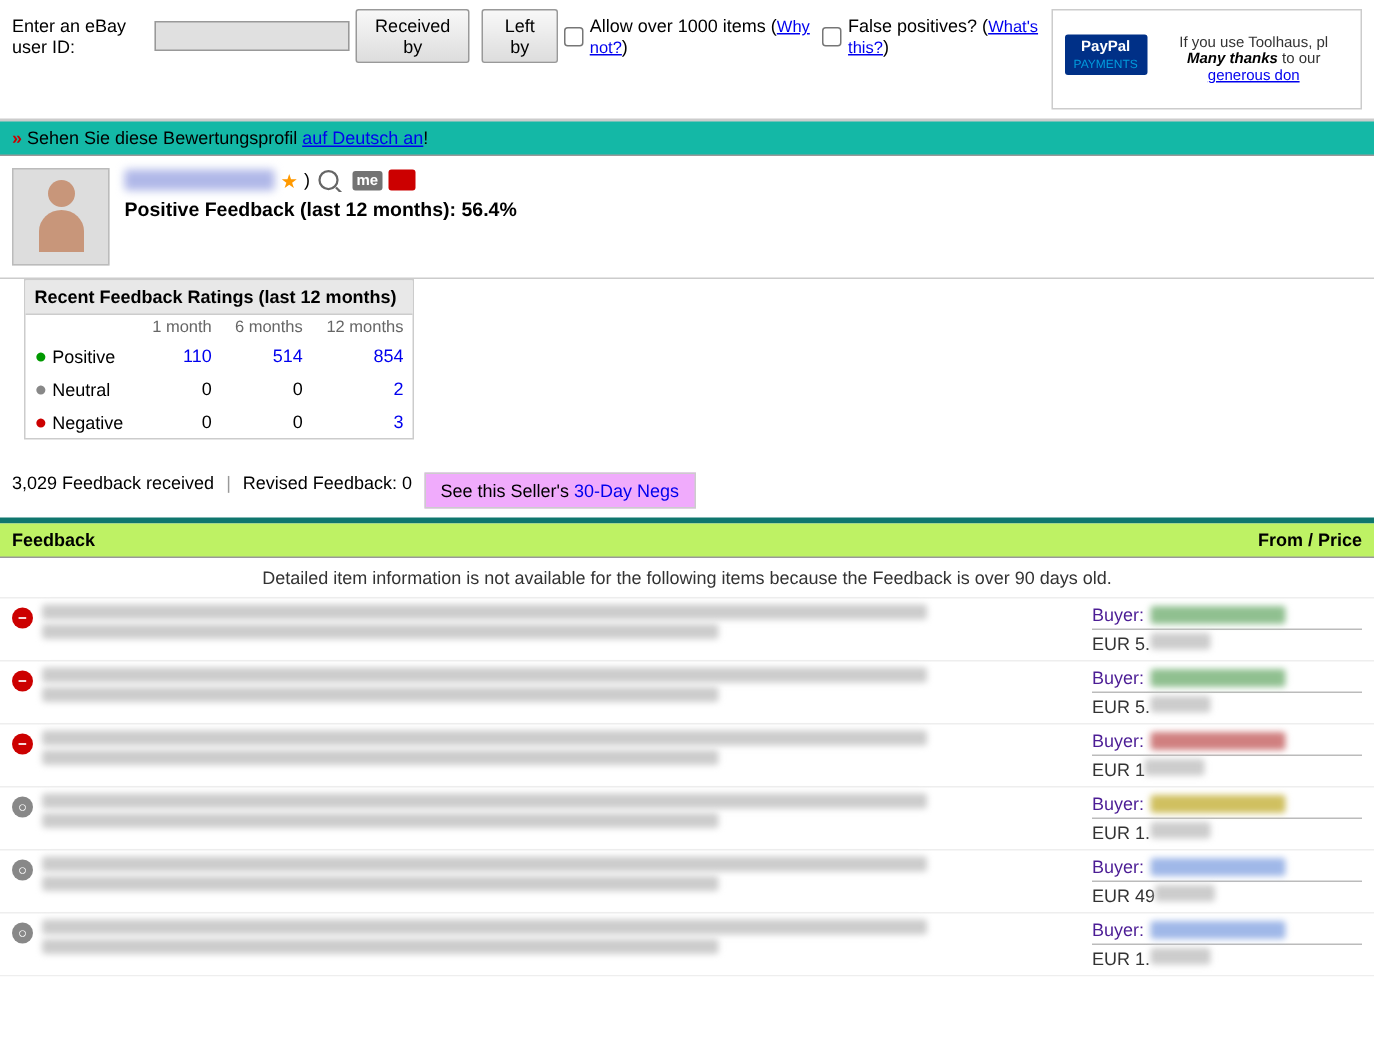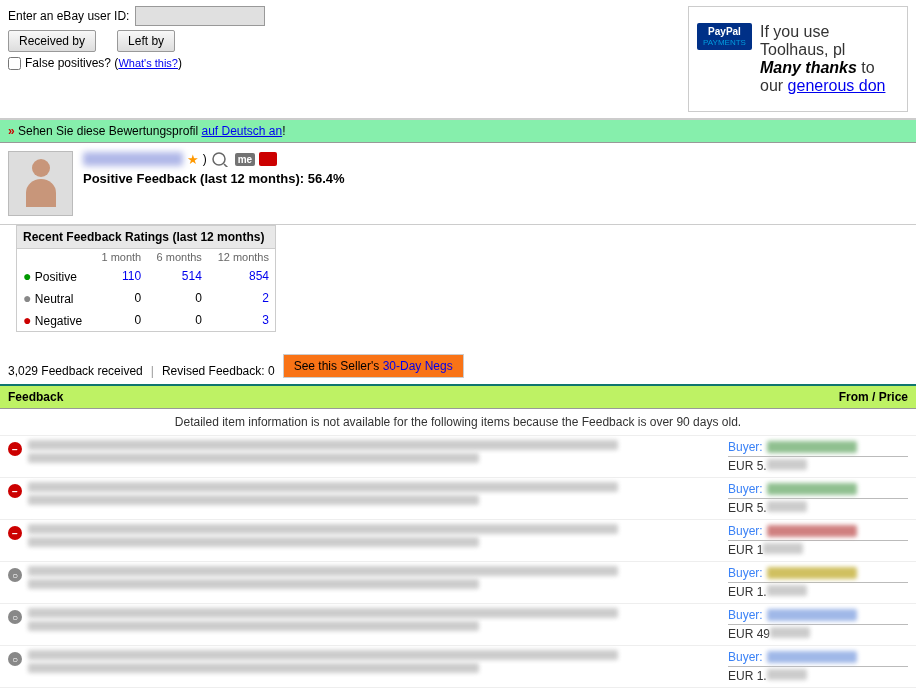--- a/index.html
+++ b/index.html
@@ -6,30 +6,30 @@
     body { font-family: Arial, sans-serif; font-size: 12px; background: #fff; color: #000; }
 
     
     .top-bar {
       display: flex;
       align-items: flex-start;
       padding: 6px 8px;
       border-bottom: 1px solid #ccc;
       justify-content: space-between;
     }
-    .top-left { display: flex; flex-direction: column; gap: 4px; }
+    .top-left { display: flex; flex-direction: row; gap: 4px; }
     .user-id-row { display: flex; align-items: center; gap: 6px; font-size: 12px; }
     .user-id-input {
       border: 1px solid #999;
       padding: 2px 4px;
       width: 130px;
       font-size: 12px;
       background: #e0e0e0;
     }
-    .btn-row { display: flex; gap: 21px; align-items: center; }
+    .btn-row { display: flex; gap: 8px; align-items: center; }
     .btn {
       border: 1px solid #999;
       background: linear-gradient(to bottom, #f8f8f8, #ddd);
       padding: 3px 10px;
       font-size: 12px;
       cursor: pointer;
       border-radius: 2px;
     }
     .checkbox-row { display: flex; align-items: center; gap: 4px; font-size: 12px; }
     .checkbox-row a { color: #00e; font-size: 11px; }
@@ -52,27 +52,27 @@
       text-align: center;
       border-radius: 2px;
       min-width: 55px;
     }
     .paypal-box .payments-text {
       color: #009cde;
       font-size: 8px;
       font-weight: normal;
       display: block;
     }
-    .top-right-text { font-size: 16px; color: #333; }
+    .top-right-text { font-size: 10px; color: #333; text-align: center; }
     .top-right-text em { font-style: italic; font-weight: bold; color: #000; }
     .top-right-text a { color: #00e; }
 
     
     .german-banner {
-      background: #86efac;
+      background: #14b8a6;
       border-top: 1px solid #ccc;
       border-bottom: 1px solid #999;
       padding: 4px 8px;
       font-size: 12px;
       color: #000;
     }
     .german-banner::before {
       content: '» ';
       color: #c00;
       font-weight: bold;
@@ -180,29 +180,29 @@
     }
     .ratings-table td:first-child { text-align: left; }
     .ratings-table a { color: #00e; text-decoration: none; }
     .dot-positive { color: #090; font-size: 14px; }
     .dot-neutral { color: #888; font-size: 14px; }
     .dot-negative { color: #c00; font-size: 14px; }
 
     
     .summary-bar {
       display: flex;
-      align-items: flex-end;
+      align-items: flex-start;
       padding: 6px 8px;
       gap: 8px;
-      border-bottom: 2px solid #0f766e;
+      border-bottom: 4px solid #0f766e;
       font-size: 12px;
     }
     .summary-bar .sep { color: #999; }
     .negs-btn {
-      background: #f97316;
+      background: #f0abfc;
       border: 1px solid #ccc;
       padding: 4px 10px;
       font-size: 12px;
       cursor: pointer;
       font-weight: normal;
     }
     .negs-btn a { color: #00e; text-decoration: none; }
 
     
     .feedback-table-header {
@@ -264,21 +264,21 @@
       filter: blur(2px);
     }
     .feedback-text-blur.wide { width: 85%; }
     .feedback-text-blur.medium { width: 65%; }
     .feedback-right {
       min-width: 180px;
       text-align: left;
       font-size: 12px;
     }
     .buyer-row { display: flex; align-items: center; gap: 4px; margin-bottom: 2px; }
-    .buyer-label { color: #3b82f6; }
+    .buyer-label { color: #4c1d95; }
     .buyer-name-blur {
       display: inline-block;
       height: 12px;
       width: 90px;
       background: #b0b8e8;
       border-radius: 2px;
       filter: blur(2px);
     }
     .buyer-name-blur.green { background: #90c090; }
     .buyer-name-blur.red { background: #d08080; }
@@ -303,20 +303,24 @@
 
 <div class="top-bar">
   <div class="top-left">
     <div class="user-id-row">
       <span>Enter an eBay user ID:</span>
       <input class="user-id-input" type="text" value="" style="">
     </div>
     <div class="btn-row">
       <button class="btn">Received by</button>
       <button class="btn">Left by</button>
+    </div>
+    <div class="checkbox-row">
+      <input type="checkbox" style="">
+      <span>Allow over 1000 items (<a href="#">Why not?</a>)</span>
     </div>
     <div class="checkbox-row">
       <input type="checkbox" style="">
       <span>False positives? (<a href="#">What's this?</a>)</span>
     </div>
   </div>
   <div class="top-right">
     <div class="paypal-box">
       <span>PayPal</span>
       <span class="payments-text">PAYMENTS</span>

